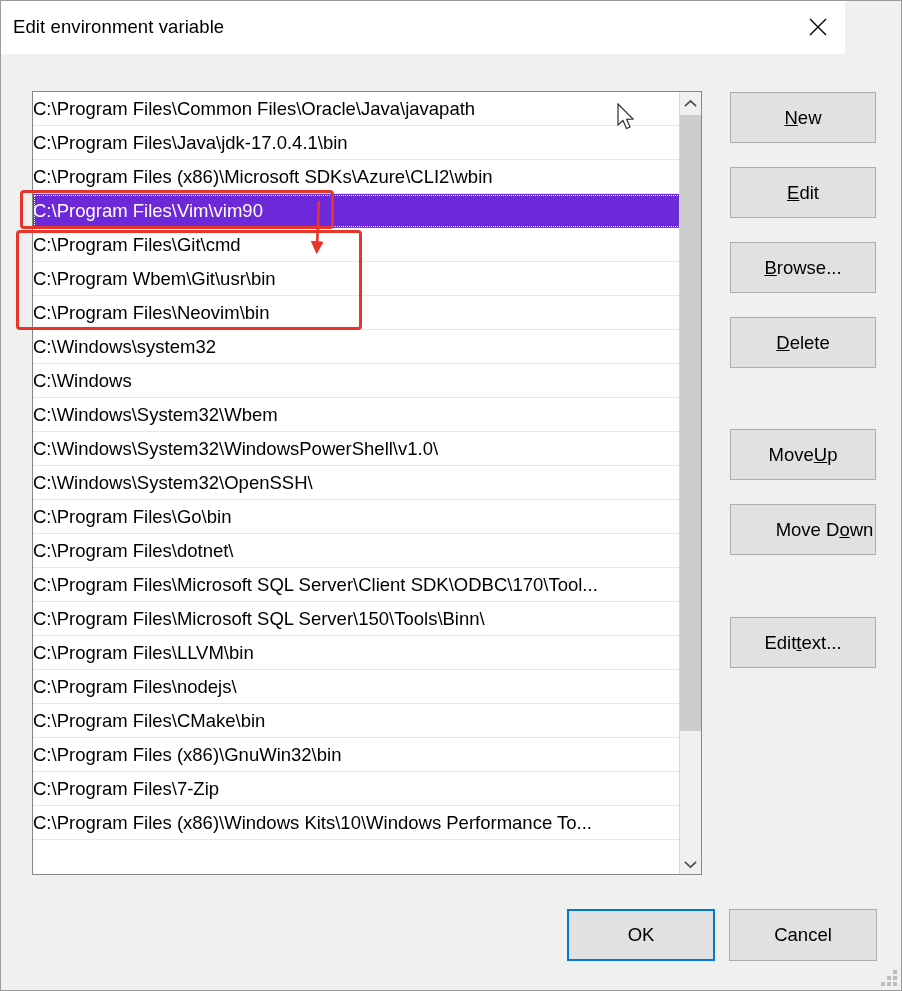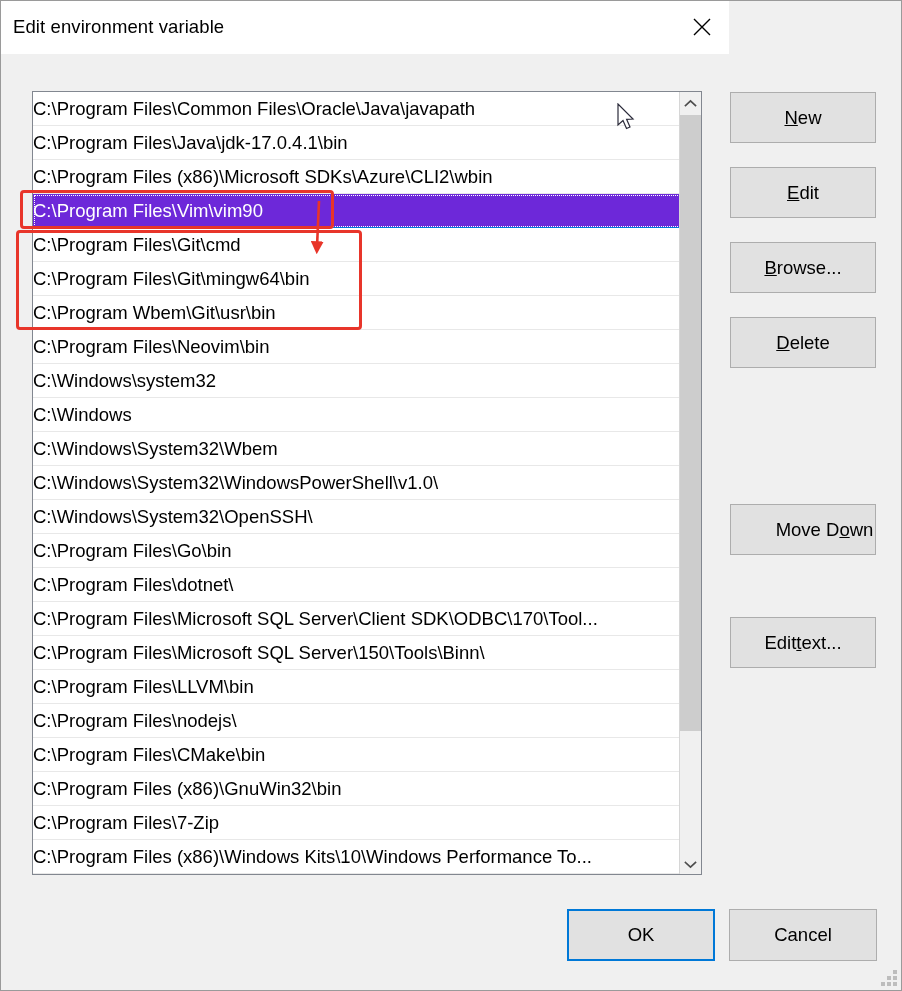--- a/index.html
+++ b/index.html
@@ -21,21 +21,21 @@
     box-sizing: border-box;
     border: 1px solid #9a9a9a;
     background: #f0f0f0;
     overflow: hidden;
   }
 
   
   #titlebar {
     position: absolute;
     left: 0; top: 0;
-    width: 728px;
+    width: 844px;
     height: 53px;
     background: #ffffff;
     border-bottom: 1px solid #ffffff;
   }
   #title-text {
     position: absolute;
     left: 12px;
     top: 15px;
     font-size: 18.5px;
     color: #000000;
@@ -248,21 +248,20 @@
 
   <div id="body-area">
 
     <div id="listbox">
       <div id="list-rows">
           <div class="list-row">C:\Program Files\Common Files\Oracle\Java\javapath</div>
           <div class="list-row">C:\Program Files\Java\jdk-17.0.4.1\bin</div>
           <div class="list-row">C:\Program Files (x86)\Microsoft SDKs\Azure\CLI2\wbin</div>
           <div class="list-row selected">C:\Program Files\Vim\vim90</div>
           <div class="list-row">C:\Program Files\Git\cmd</div>
-          <div class="list-row">C:\Program Files\Git\mingw64\bin</div>
           <div class="list-row">C:\Program Wbem\Git\usr\bin</div>
           <div class="list-row">C:\Program Files\Neovim\bin</div>
           <div class="list-row">C:\Windows\system32</div>
           <div class="list-row">C:\Windows</div>
           <div class="list-row">C:\Windows\System32\Wbem</div>
           <div class="list-row">C:\Windows\System32\WindowsPowerShell\v1.0\</div>
           <div class="list-row">C:\Windows\System32\OpenSSH\</div>
           <div class="list-row">C:\Program Files\Go\bin</div>
           <div class="list-row">C:\Program Files\dotnet\</div>
           <div class="list-row">C:\Program Files\Microsoft SQL Server\Client SDK\ODBC\170\Tool...</div>
@@ -307,20 +306,25 @@
     <div class="btn side-btn" id="btn-browse">
         <span class="accel">B</span>
         <span>rowse...</span>
       </div>
 
     <div class="btn side-btn" id="btn-delete">
         <span class="accel">D</span>
         <span>elete</span>
       </div>
 
+    <div class="btn side-btn" id="btn-moveup">
+        <span>Move </span>
+        <span class="accel">U</span>
+        <span>p</span>
+      </div>
 
     <div class="btn side-btn" id="btn-movedown">
         <span>Move D</span>
         <span class="accel">o</span>
         <span>wn</span>
       </div>
 
     <div class="btn side-btn" id="btn-edittext">
         <span>Edit </span>
         <span class="accel">t</span>

